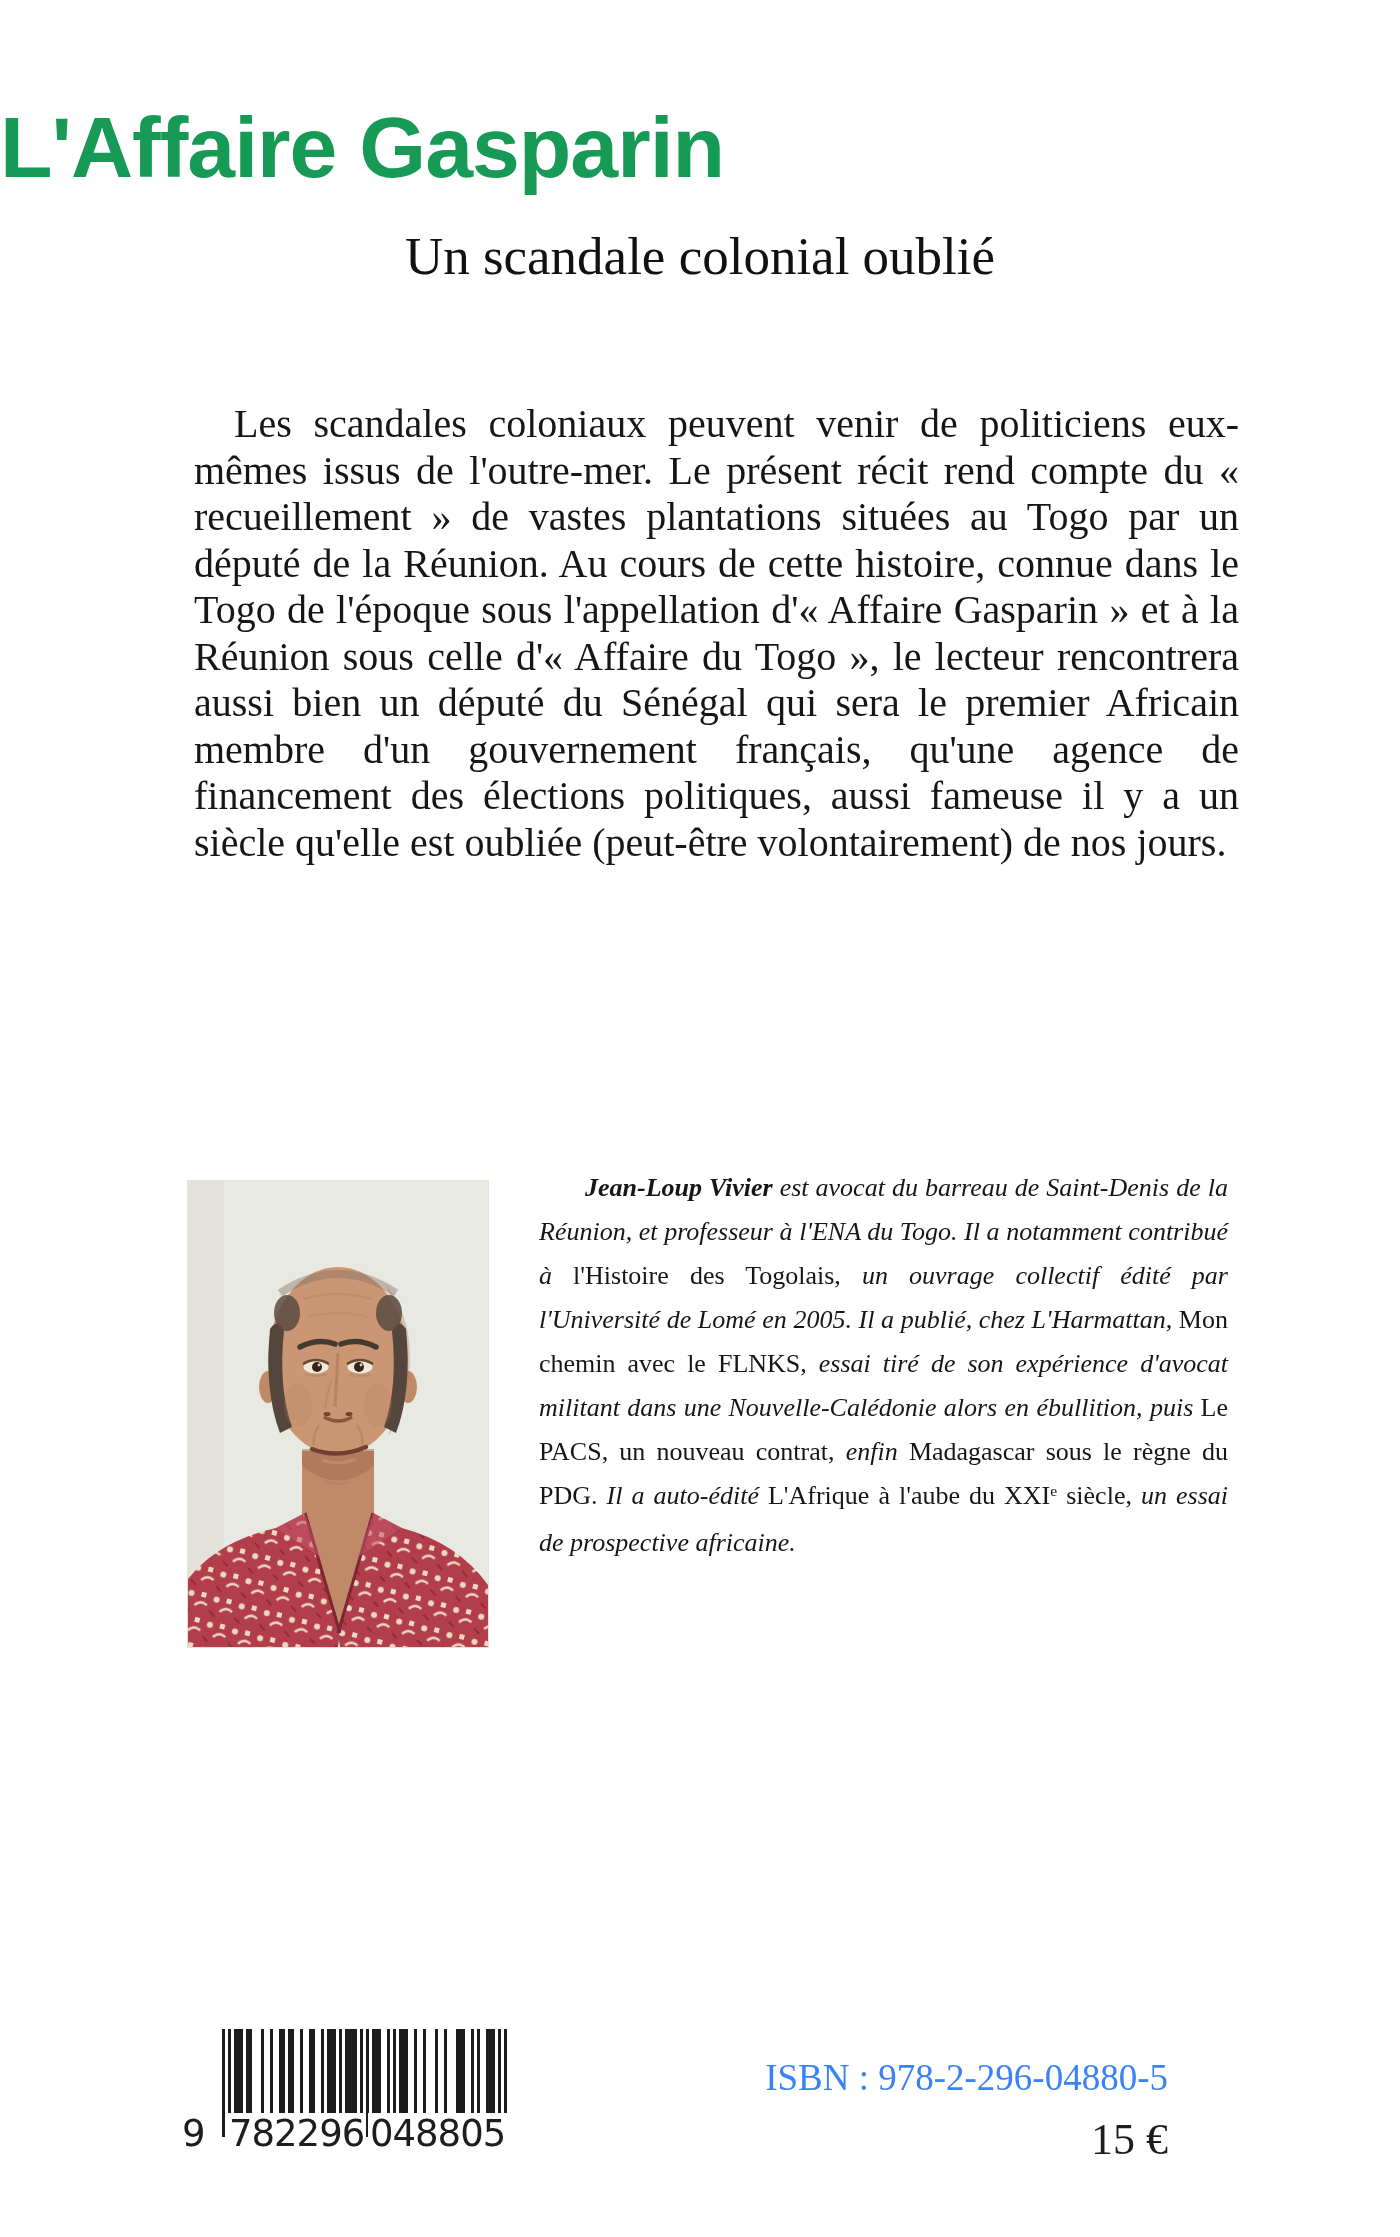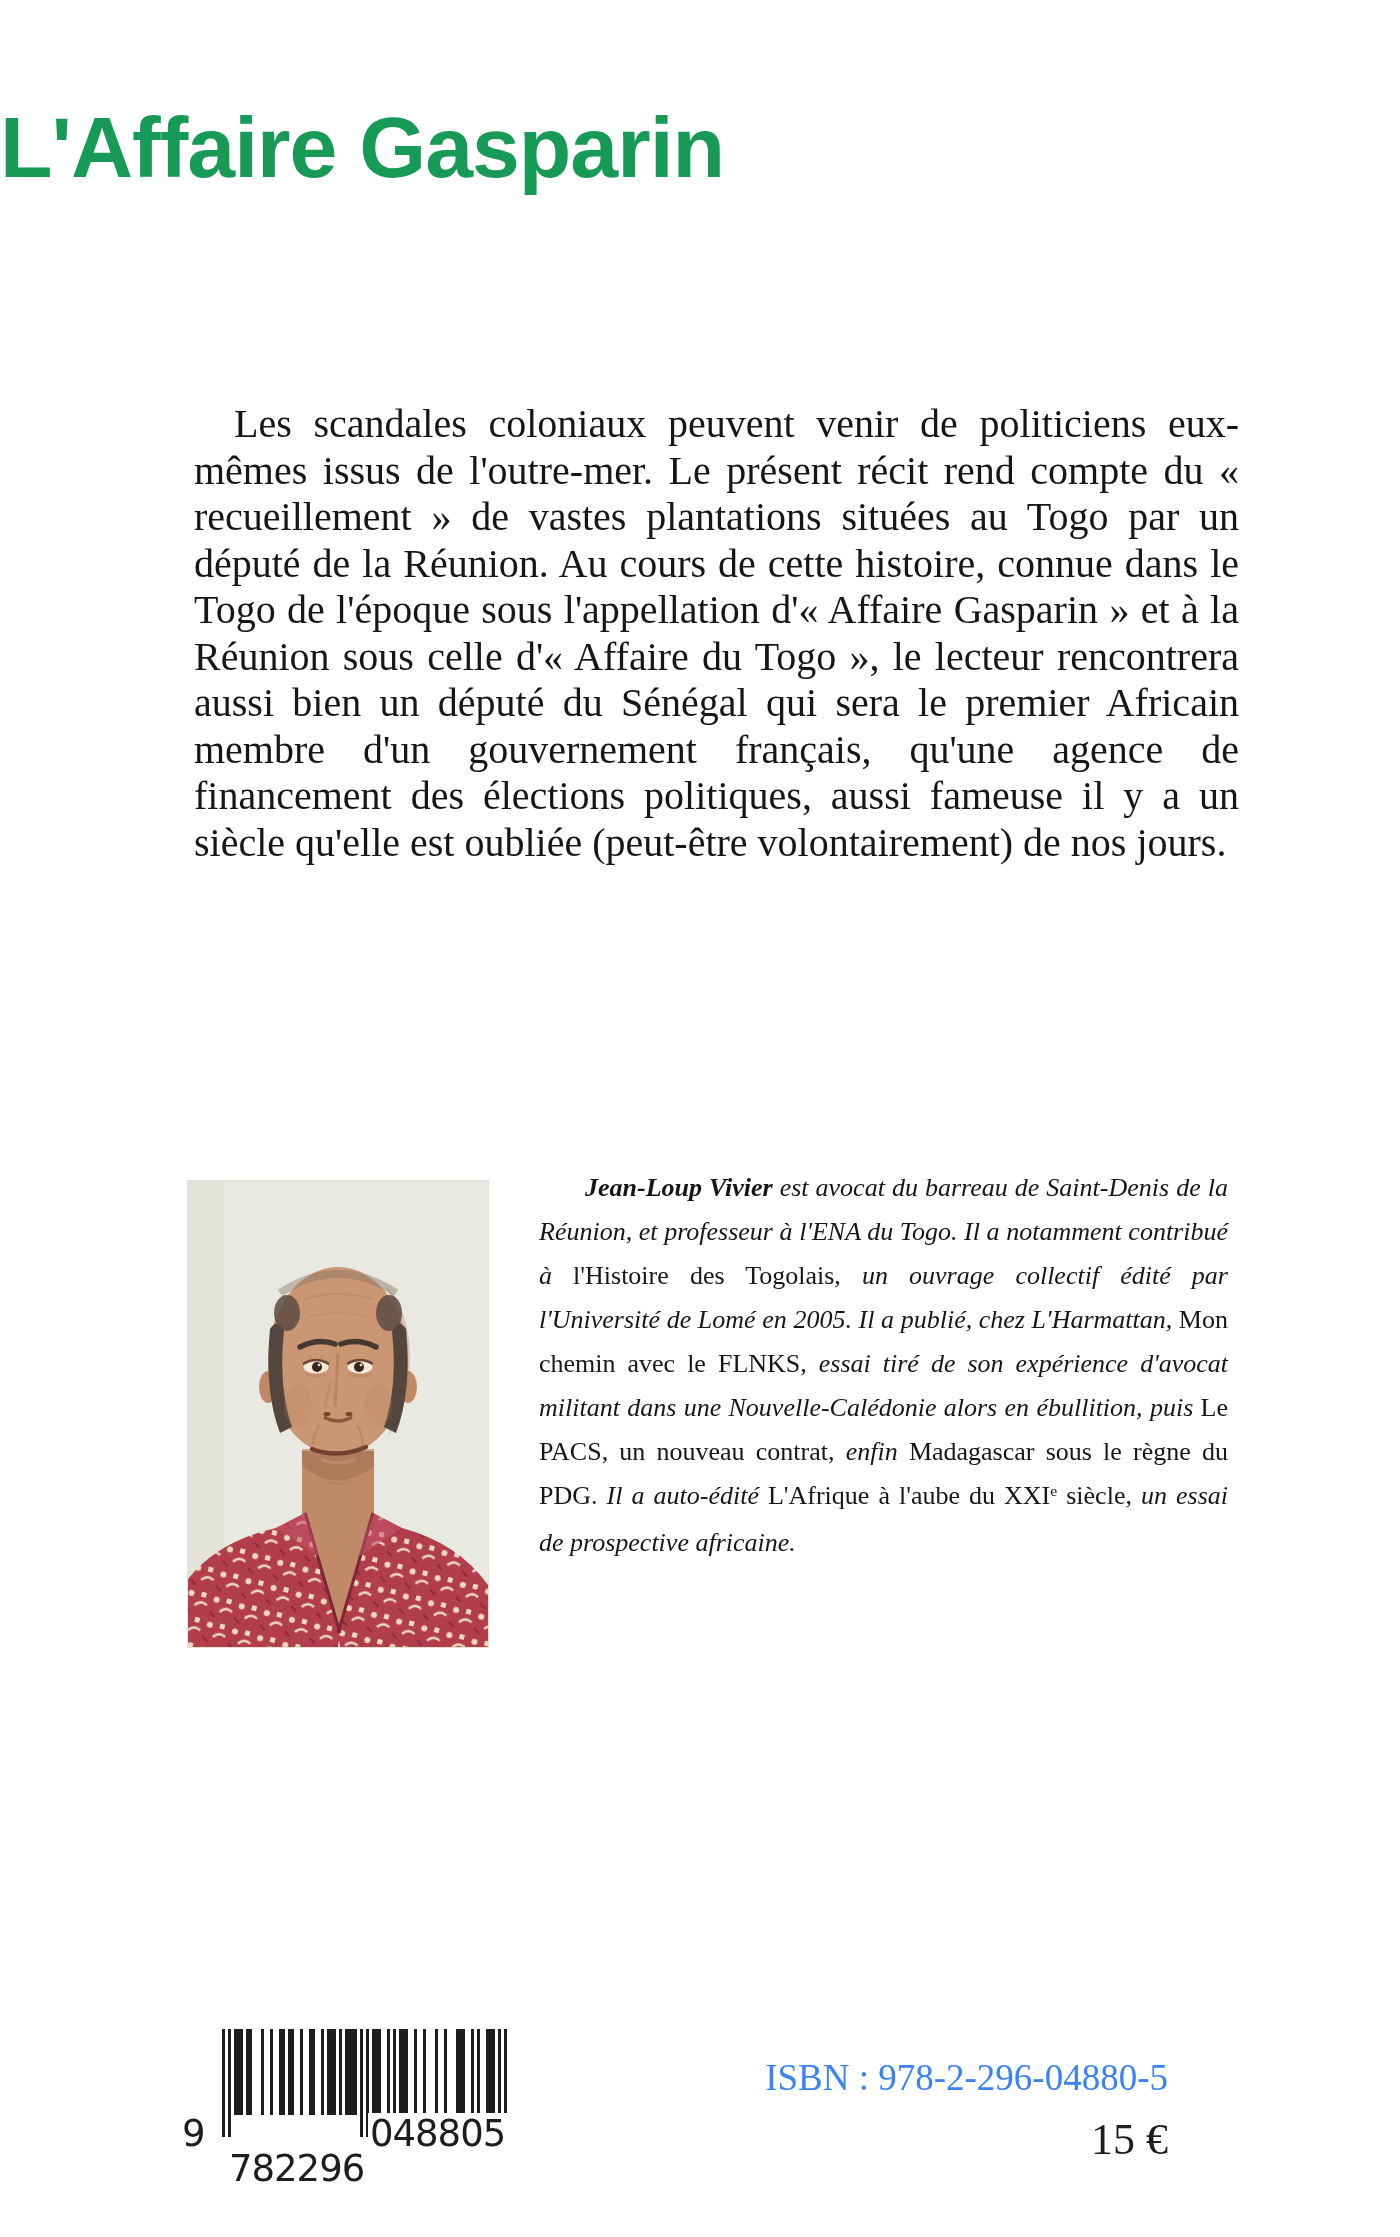--- a/index.html
+++ b/index.html
@@ -33,31 +33,32 @@
   .seg-italic{font-style:italic;}
   .seg-roman{font-style:normal;}
   .seg-roman-sup{font-style:normal;font-size:0.6em;position:relative;top:-0.5em;}
   .barcode{position:absolute;left:222px;top:2029px;width:285px;height:140px;}
   .bc-digits span{
     position:absolute;top:84px;line-height:1.15;
     font-family:"DejaVu Sans",sans-serif;font-size:37px;letter-spacing:-1px;
     background:#ffffff;padding:0 2px;color:#1d1d1b;white-space:nowrap;
   }
   #bc-d0{left:-42px;}
-  #bc-d1{left:5px;margin-top:35px;}
+  #bc-d1{left:5px;}
   #bc-d2{left:146px;}
   .isbn{position:absolute;right:232px;top:2056px;font-size:37px;color:#3b82f6;}
   .price{position:absolute;right:232px;top:2114px;font-size:44px;color:#1d1d1b;}
 </style>
 </head>
 <body>
 
 <div class="page">
 
   <h1 class="title">L'Affaire Gasparin</h1>
+  <h2 class="subtitle">Un scandale colonial oublié</h2>
 
   <p class="synopsis">Les scandales coloniaux peuvent venir de politiciens eux-mêmes issus de l'outre-mer. Le présent récit rend compte du « recueillement » de vastes plantations situées au Togo par un député de la Réunion. Au cours de cette histoire, connue dans le Togo de l'époque sous l'appellation d'« Affaire Gasparin » et à la Réunion sous celle d'« Affaire du Togo », le lecteur rencontrera aussi bien un député du Sénégal qui sera le premier Africain membre d'un gouvernement français, qu'une agence de financement des élections politiques, aussi fameuse il y a un siècle qu'elle est oubliée (peut-être volontairement) de nos jours.</p>
 
   <div class="bio">
     <span class="photo-wrap">
       <svg viewBox="0 0 300 466" width="300" height="466" xmlns="http://www.w3.org/2000/svg">
         <defs>
           <pattern id="shirtpat" width="26" height="26" patternUnits="userSpaceOnUse" patternTransform="rotate(15)">
             <rect width="26" height="26" fill="#b23e4b"></rect>
             <circle cx="6" cy="7" r="3" fill="#eed9bf"></circle>

